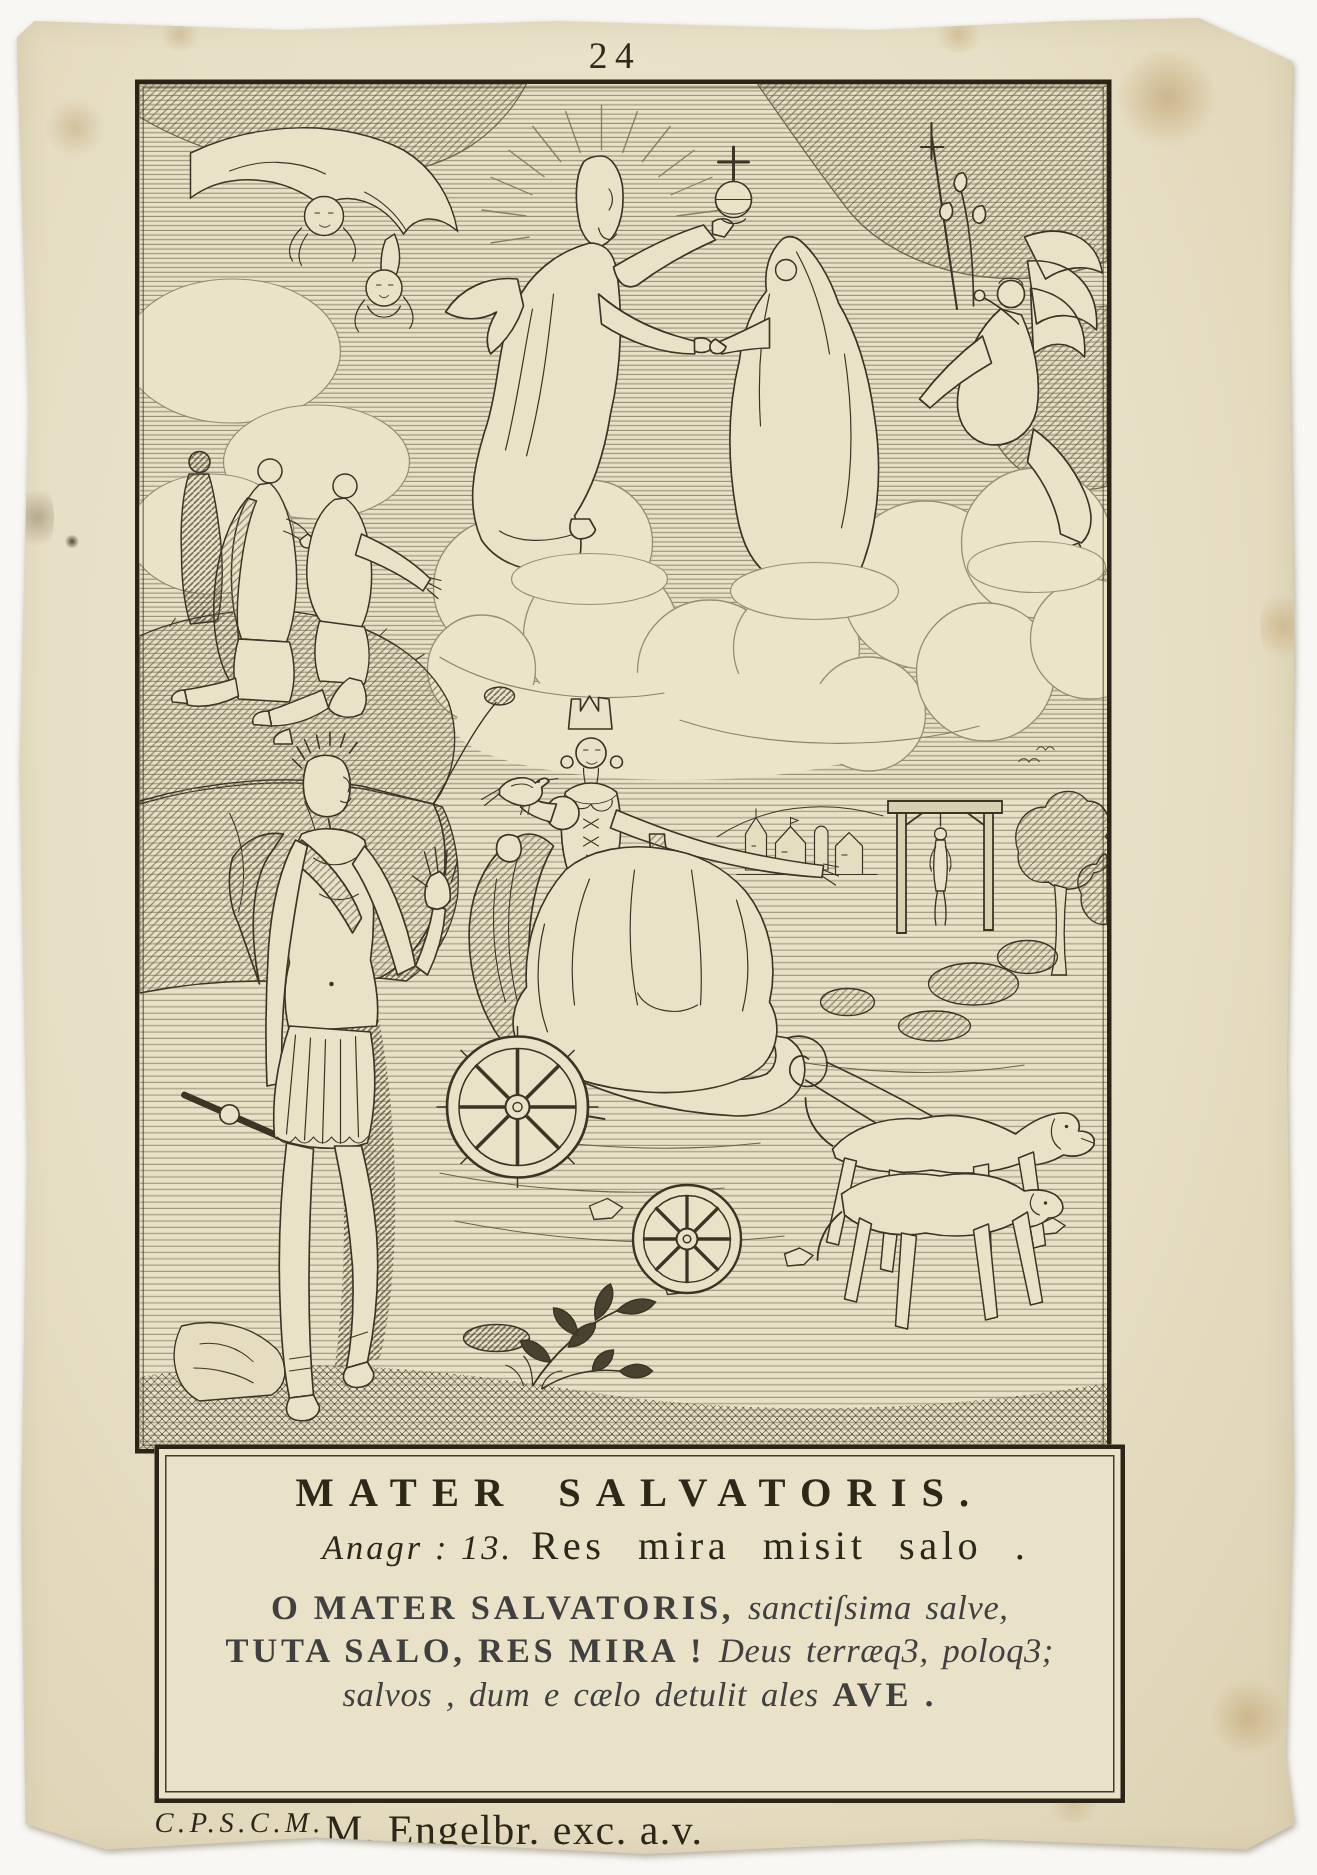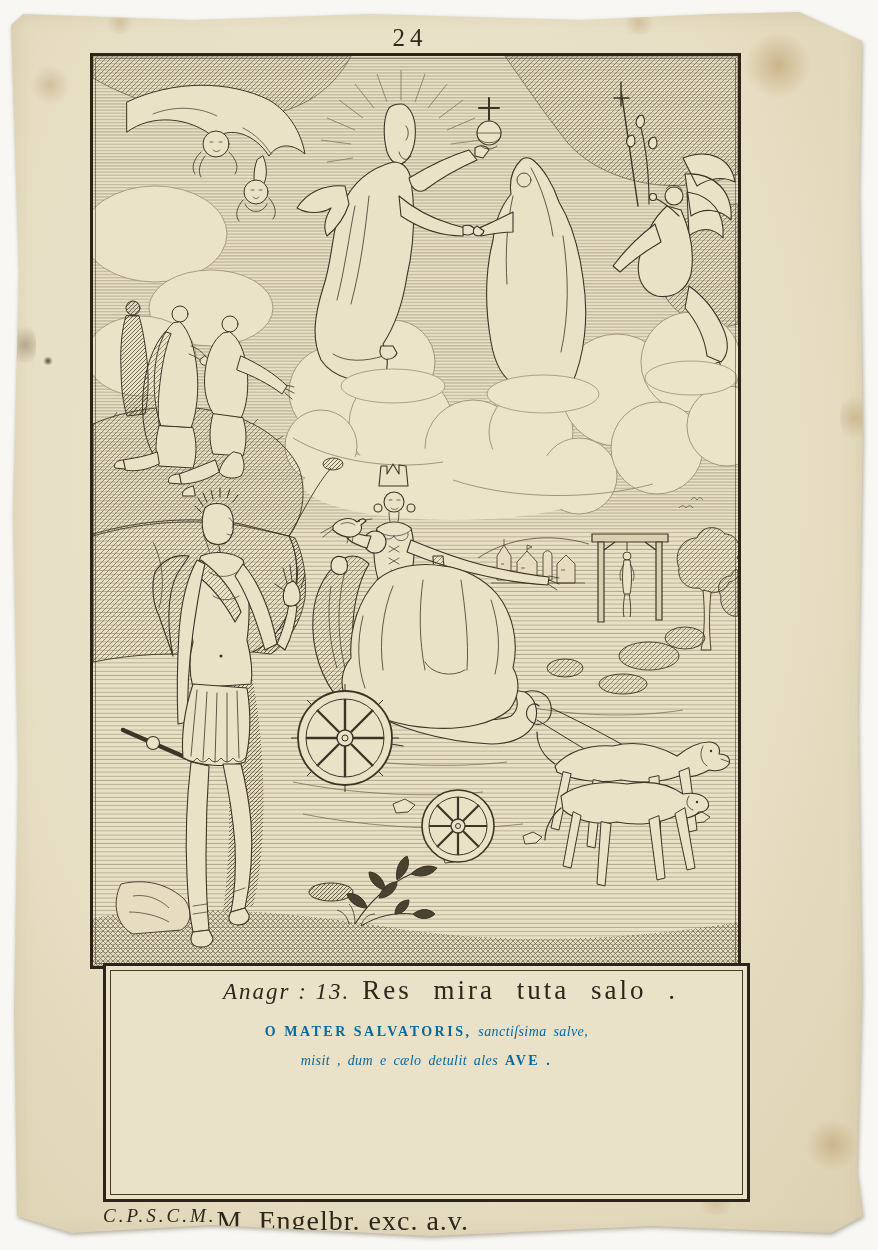--- a/index.html
+++ b/index.html
@@ -21,21 +21,21 @@
         border:3px solid #2b2417;box-sizing:border-box;background:#e9e1c6;}
   .plate::after{content:"";position:absolute;inset:2px;border:1px solid rgba(58,50,36,.55);pointer-events:none;}
   .plate svg{display:block;width:645px;height:910px;}
   .caption-panel{position:absolute;left:92px;top:952px;width:647px;height:239px;
         border:3px solid #2b2417;box-sizing:border-box;background:#eae2c8;}
   .caption-inner{position:absolute;inset:4px;border:1px solid #453b28;text-align:center;overflow:hidden;}
   .title{margin-top:9px;font-size:27px;letter-spacing:10px;word-spacing:10px;font-weight:600;color:#2f2819;}
   .anagram{margin-top:4px;font-size:27px;}
   .anagram .pre{font-style:italic;font-size:23px;letter-spacing:2px;margin-right:12px;margin-left:48px;}
   .anagram .txt{letter-spacing:3px;word-spacing:12px;}
-  .verse{margin-top:11px;font-size:14px;line-height:29px;color:#0369a1;}
+  .verse{margin-top:11px;font-size:23px;line-height:29px;color:#404040;}
   .v-caps{letter-spacing:2.5px;font-weight:600;}
   .v-it{font-style:italic;letter-spacing:.4px;word-spacing:3px;}
   .imprint{position:absolute;left:92px;top:1194px;width:650px;display:flex;
         align-items:flex-start;}
   .imp-left{font-size:19px;letter-spacing:3px;font-style:italic;}
   .imp-right{font-size:28px;letter-spacing:1px;}
 </style>
 </head>
 <body>
 
@@ -337,26 +337,28 @@
       <path d="M318 818 c8 -8 18 -10 26 -6 c-6 8 -16 10 -26 6 z M304 824 c-2 -10 2 -20 10 -24 c4 8 0 18 -10 24 z M292 834 c-10 -2 -16 -10 -16 -18 c8 0 16 8 16 18 z M286 842 c2 -10 10 -16 18 -16 c0 8 -8 16 -18 16 z M274 852 c-10 0 -18 -6 -20 -14 c8 -2 18 4 20 14 z"></path>
       <path d="M268 870 C284 860 302 856 320 858" fill="none"></path>
       <path d="M320 858 c8 -6 16 -6 22 0 c-6 6 -16 6 -22 0 z M302 858 c0 -8 6 -14 14 -14 c0 8 -6 14 -14 14 z"></path>
       <path d="M256 868 c-2 -8 -6 -12 -12 -14 M262 868 c0 -8 -2 -16 -6 -20 M268 870 c2 -8 8 -12 14 -12" fill="none" stroke-width=".8"></path>
      </g>
     </svg>
    </div>
 
    <div class="caption-panel">
     <div class="caption-inner">
+     <div class="title">MATER SALVATORIS.</div>
      <div class="anagram">
-      <span class="pre">Anagr : 13.</span><span class="txt">Res mira tuta salo .</span>
+      <span class="pre">Anagr : 13.</span><span class="txt">Res mira misit salo .</span>
      </div>
      <div class="verse">
       <div><span class="v-caps">O MATER SALVATORIS,</span><span class="v-it"> sanctiſsima salve,</span></div>
-      <div><span class="v-it">misit , dum e cælo detulit ales </span><span class="v-caps">AVE .</span></div>
+      <div><span class="v-caps">TUTA SALO, RES MIRA !</span><span class="v-it"> Deus terræq3, poloq3;</span></div>
+      <div><span class="v-it">salvos , dum e cælo detulit ales </span><span class="v-caps">AVE .</span></div>
      </div>
     </div>
    </div>
 
    <div class="imprint">
     <span class="imp-left">C.P.S.C.M.</span>
     <span class="imp-right">M. Engelbr. exc. a.v.</span>
    </div>
 
   </div>

